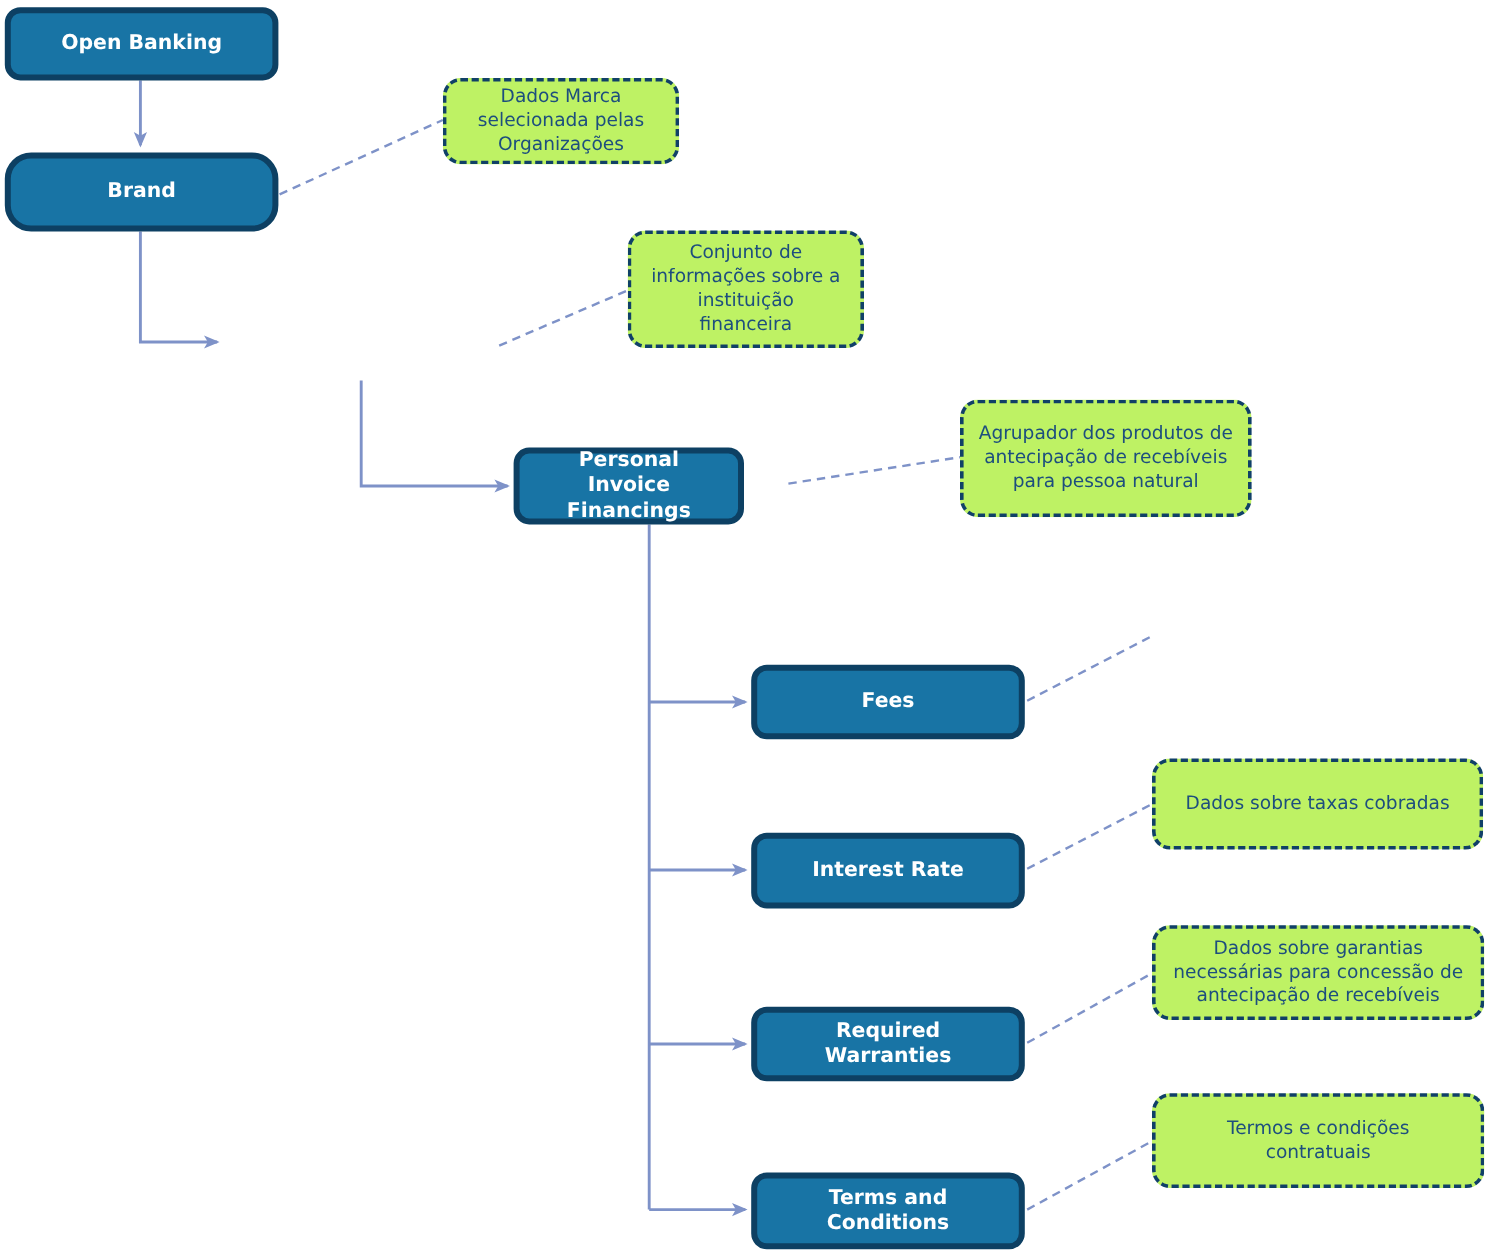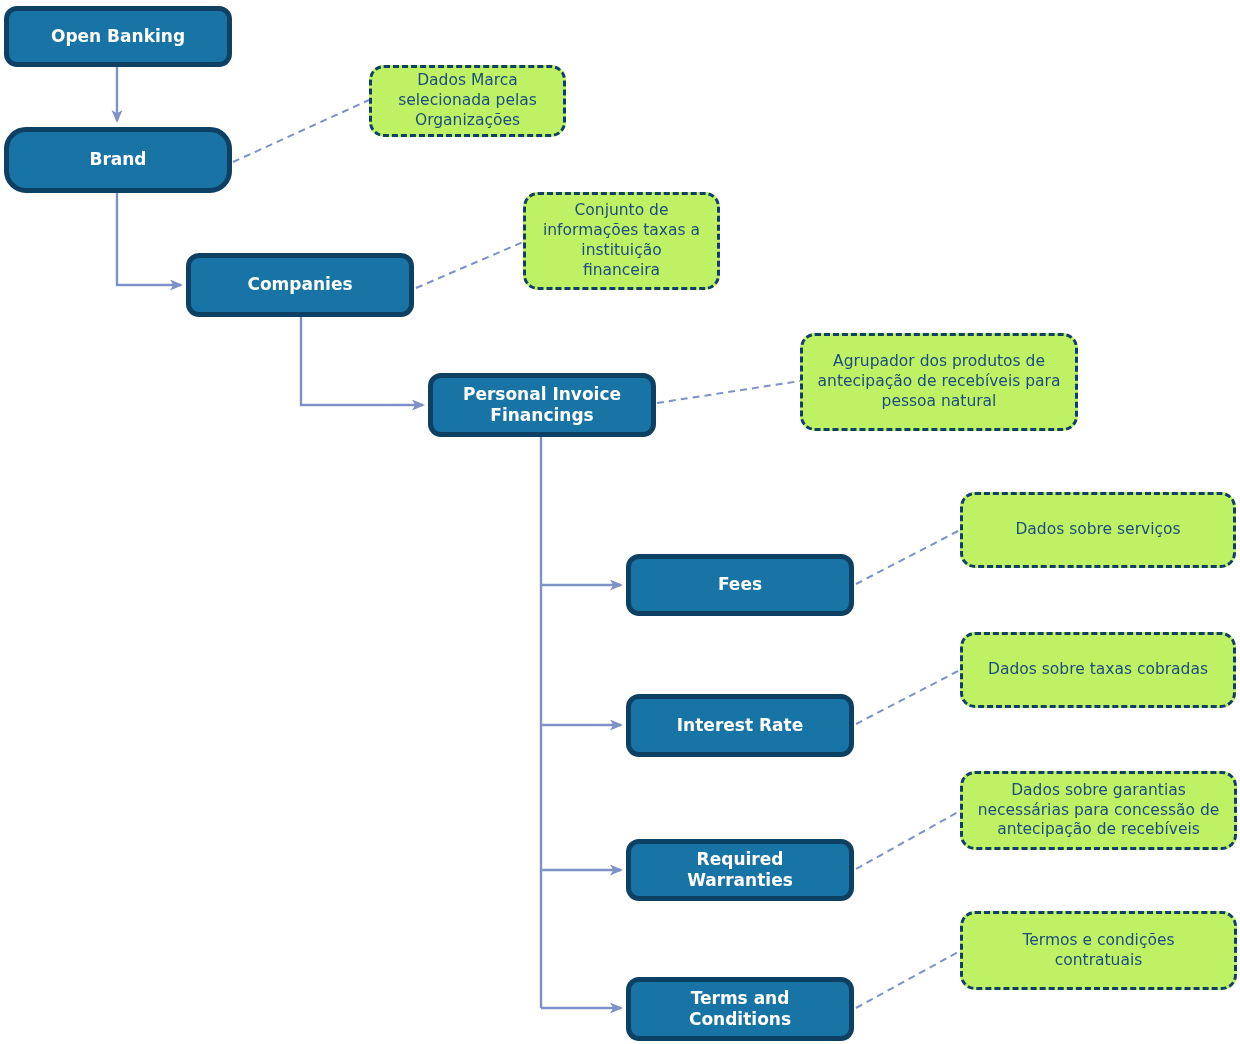--- a/index.html
+++ b/index.html
@@ -40,29 +40,29 @@
     display: flex;
     align-items: center;
     justify-content: center;
     text-align: center;
     padding: 4px 12px;
   }
   
   #n-open-banking        { left: 4px;   top: 6px;   width: 228px; height: 61px; }
   #n-brand               { left: 4px;   top: 127px; width: 228px; height: 66px; border-radius: 22px; }
   #n-companies           { left: 186px; top: 253px; width: 228px; height: 64px; }
-  #n-pif                 { left: 428px; top: 373px; width: 228px; height: 64px; padding: 2px 28px; }
+  #n-pif                 { left: 428px; top: 373px; width: 192px; height: 64px; padding: 2px 28px; }
   #n-fees                { left: 626px; top: 554px; width: 228px; height: 62px; }
   #n-interest-rate       { left: 626px; top: 694px; width: 228px; height: 63px; }
   #n-required-warranties { left: 626px; top: 839px; width: 228px; height: 62px; }
   #n-terms               { left: 626px; top: 977px; width: 228px; height: 64px; }
   
   #a-brand     { left: 369px; top: 65px;  width: 197px; height: 72px; }
   #a-companies { left: 523px; top: 192px; width: 197px; height: 98px; padding: 4px 16px; }
-  #a-pif       { left: 800px; top: 333px; width: 278px; height: 98px; padding: 4px 10px; }
+  #a-pif       { left: 800px; top: 333px; width: 243px; height: 98px; padding: 4px 10px; }
   #a-fees      { left: 960px; top: 492px; width: 276px; height: 76px; }
   #a-interest  { left: 960px; top: 632px; width: 276px; height: 76px; }
   #a-warranty  { left: 960px; top: 771px; width: 277px; height: 79px; padding: 4px 4px; }
   #a-terms     { left: 960px; top: 911px; width: 277px; height: 79px; padding: 4px 44px; }
 </style>
 </head>
 <body>
 
 <div id="canvas">
 
@@ -86,28 +86,26 @@
     <path d="M416,288 L523,242" fill="none" stroke="#7E92C8" stroke-width="2" stroke-dasharray="7 5"></path>
     <path d="M657,403 L800,381" fill="none" stroke="#7E92C8" stroke-width="2" stroke-dasharray="7 5"></path>
     <path d="M856,584 L960,530" fill="none" stroke="#7E92C8" stroke-width="2" stroke-dasharray="7 5"></path>
     <path d="M856,724 L960,670" fill="none" stroke="#7E92C8" stroke-width="2" stroke-dasharray="7 5"></path>
     <path d="M856,869 L960,811" fill="none" stroke="#7E92C8" stroke-width="2" stroke-dasharray="7 5"></path>
     <path d="M856,1008 L960,951" fill="none" stroke="#7E92C8" stroke-width="2" stroke-dasharray="7 5"></path>
   </svg>
 
   <div class="node" id="n-open-banking">Open Banking</div>
   <div class="node" id="n-brand">Brand</div>
-  <div class="node" id="n-companies">Companies</div>
   <div class="node" id="n-pif">Personal Invoice Financings</div>
   <div class="node" id="n-interest-rate">Interest Rate</div>
   <div class="node" id="n-fees">Fees</div>
   <div class="node" id="n-required-warranties">Required Warranties</div>
   <div class="node" id="n-terms">Terms and Conditions</div>
 
   <div class="note" id="a-brand">Dados Marca selecionada pelas Organizações</div>
-  <div class="note" id="a-companies">Conjunto de informações taxas a instituição financeira</div>
+  <div class="note" id="a-companies">Conjunto de informações sobre a instituição financeira</div>
   <div class="note" id="a-pif">Agrupador dos produtos de antecipação de recebíveis para pessoa natural</div>
-  <div class="note" id="a-fees">Dados sobre serviços</div>
   <div class="note" id="a-interest">Dados sobre taxas cobradas</div>
   <div class="note" id="a-terms">Termos e condições contratuais</div>
   <div class="note" id="a-warranty">Dados sobre garantias necessárias para concessão de antecipação de recebíveis</div>
 
 </div>
 
 </body></html>

